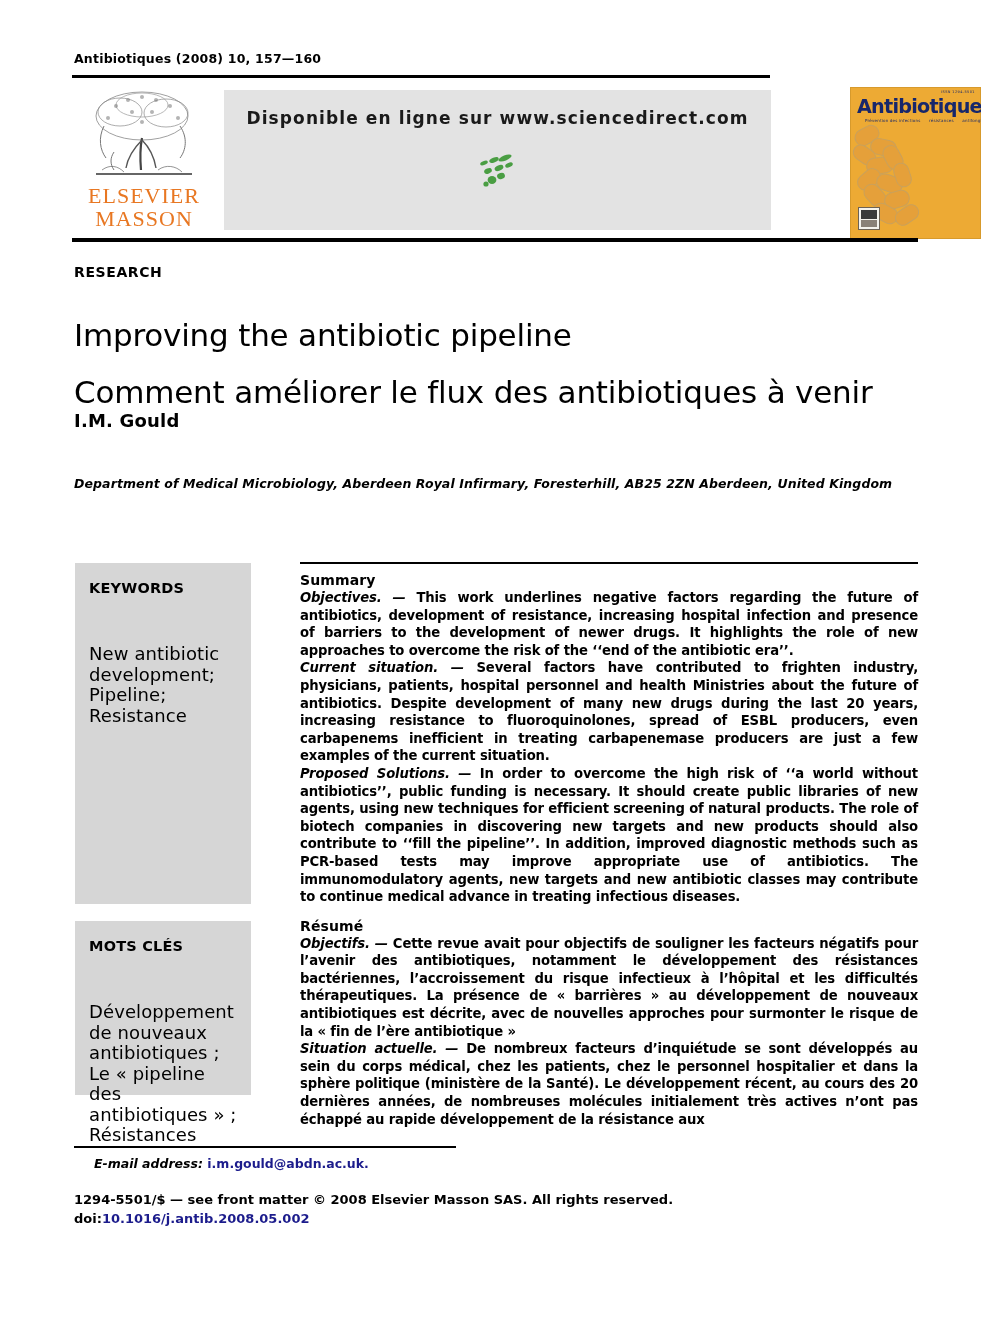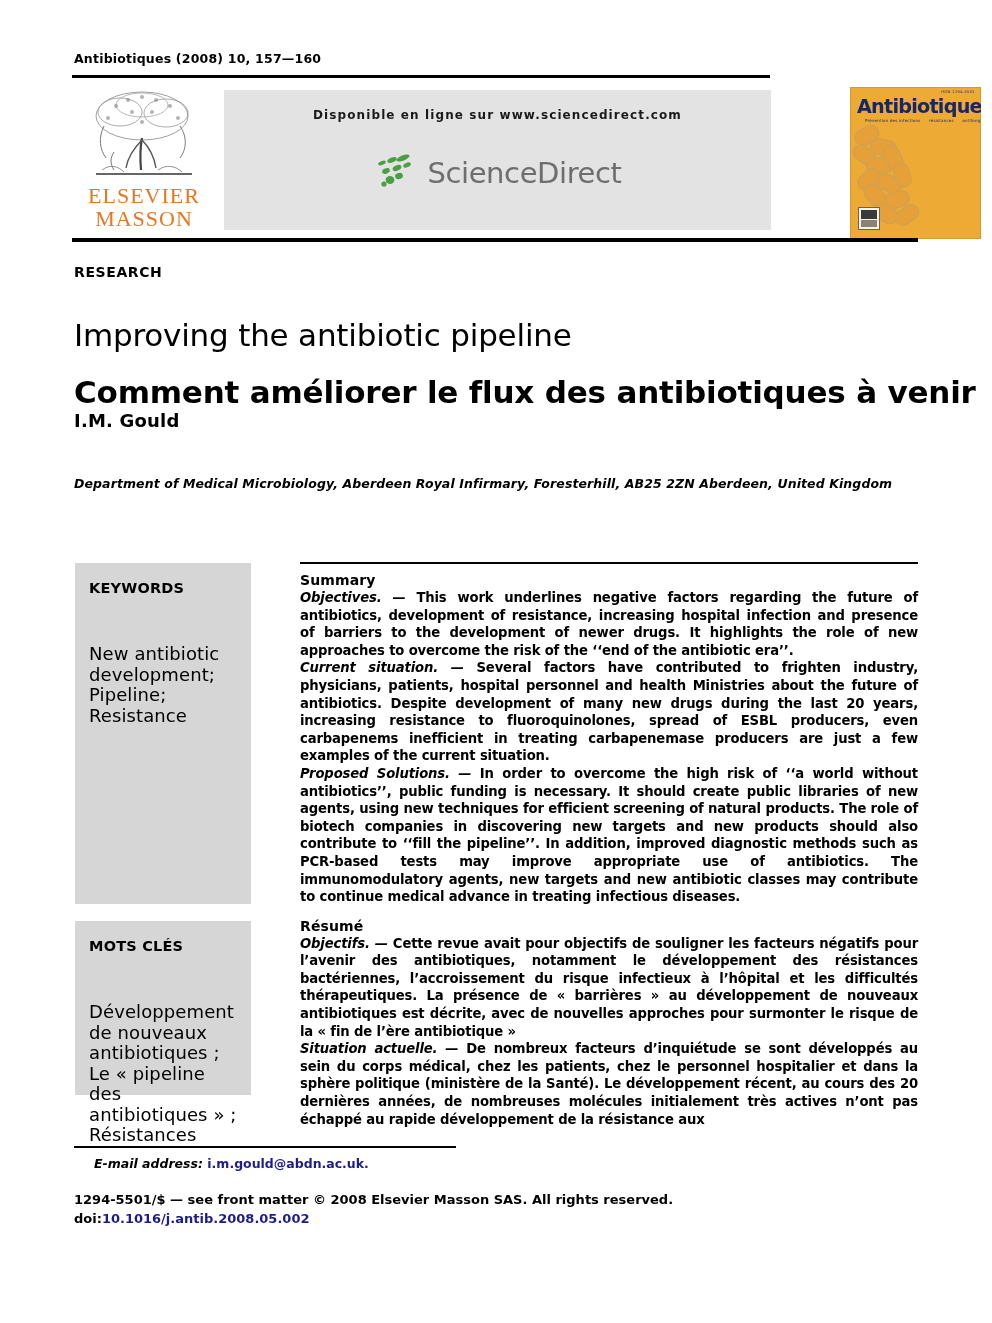--- a/index.html
+++ b/index.html
@@ -110,21 +110,21 @@
     height: 140px;
     background: #e3e3e3;
   }
   .sd-line {
     position: absolute;
     top: 18px;
     left: 0;
     width: 100%;
     text-align: center;
     font-family: "DejaVu Sans", sans-serif;
-    font-size: 12px;
+    font-size: 17px;
     letter-spacing: 1.1px;
     font-weight: 600;
     color: #1a1a1a;
   }
   .sd-logo {
     position: absolute;
     top: 62px;
     left: 0;
     width: 100%;
     display: flex;
@@ -226,21 +226,21 @@
     font-size: 31px;
     font-weight: 400;
     letter-spacing: -0.2px;
     white-space: nowrap;
   }
   .title-fr {
     position: absolute;
     left: 74px;
     top: 348px;
     font-size: 31px;
-    font-weight: 700;
+    font-weight: 400;
     letter-spacing: -0.2px;
     white-space: nowrap;
   }
   .author {
     position: absolute;
     left: 74px;
     top: 410px;
     font-size: 18px;
     font-weight: bold;
     letter-spacing: 0.2px;
@@ -393,21 +393,20 @@
               <ellipse cx="9" cy="11" rx="4" ry="2" transform="rotate(-22 9 11)"></ellipse>
               <ellipse cx="34" cy="13" rx="4" ry="2.2" transform="rotate(-22 34 13)"></ellipse>
               <ellipse cx="24" cy="16" rx="4.6" ry="2.6" transform="rotate(-22 24 16)"></ellipse>
               <ellipse cx="13" cy="19" rx="4" ry="2.6" transform="rotate(-22 13 19)"></ellipse>
               <ellipse cx="26" cy="24" rx="4" ry="3" transform="rotate(-16 26 24)"></ellipse>
               <ellipse cx="17" cy="28" rx="4.4" ry="4"></ellipse>
               <circle cx="11" cy="32" r="2.6"></circle>
             </g>
           </svg>
         </span>
-        <span class="sd-wordmark">ScienceDirect</span>
       </div>
     </div>
 
     <div class="cover">
       <div class="pill" style="left:4px;  top:40px;  width:24px; height:15px; transform:rotate(-28deg);"></div>
       <div class="pill" style="left:20px; top:52px;  width:25px; height:15px; transform:rotate(12deg);"></div>
       <div class="pill" style="left:2px;  top:60px;  width:23px; height:14px; transform:rotate(35deg);"></div>
       <div class="pill" style="left:16px; top:70px;  width:26px; height:15px; transform:rotate(-8deg);"></div>
       <div class="pill" style="left:30px; top:62px;  width:24px; height:15px; transform:rotate(62deg);"></div>
       <div class="pill" style="left:6px;  top:84px;  width:24px; height:15px; transform:rotate(-40deg);"></div>

